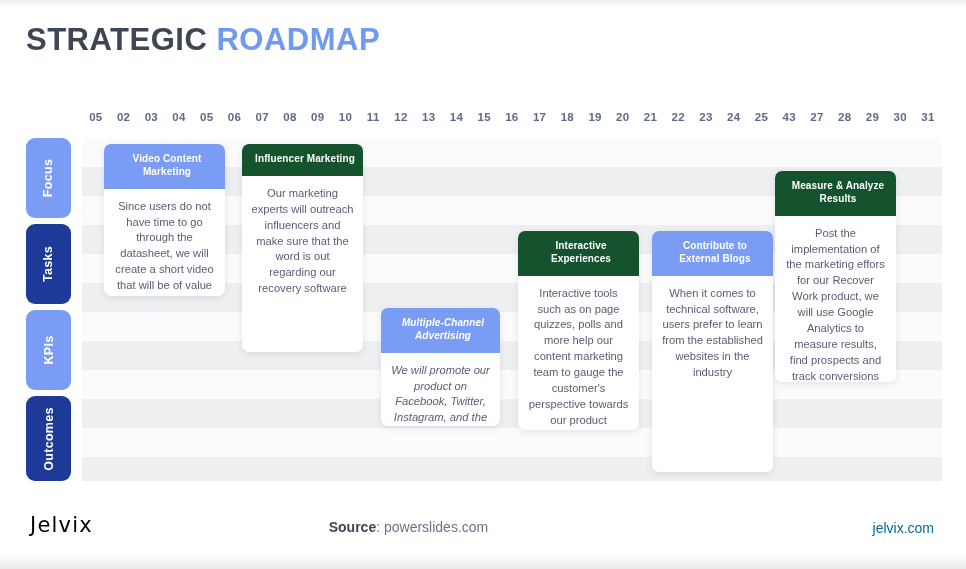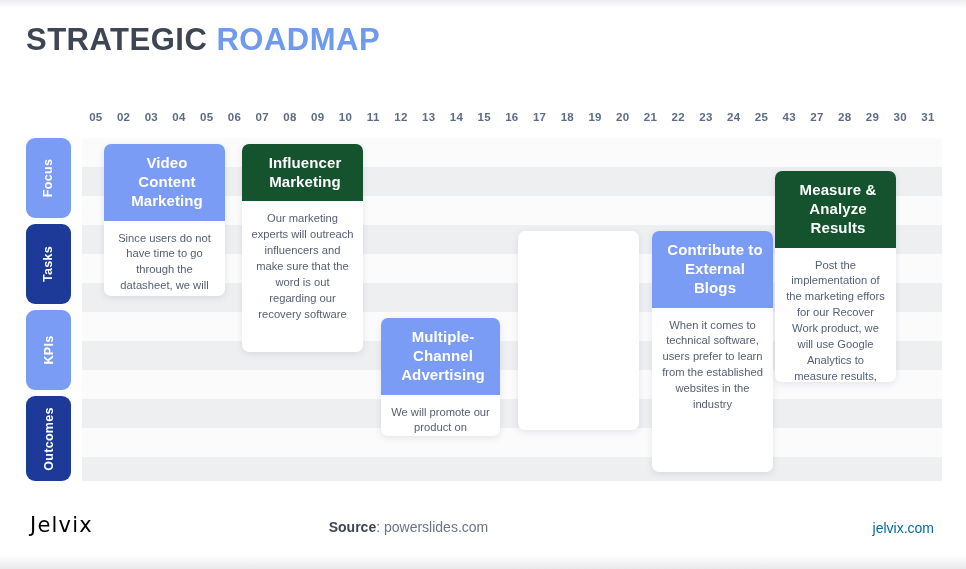--- a/index.html
+++ b/index.html
@@ -86,21 +86,21 @@
     background: #ffffff;
     border-radius: 7px;
     box-shadow: 0 2px 7px rgba(40,50,80,0.11);
     overflow: hidden;
     display: flex; flex-direction: column;
   }
   .card-head {
     padding: 9px 7px 10px 12px;
     text-align: center;
     color: #ffffff;
-    font-size: 15px;
+    font-size: 10px;
     font-weight: bold;
     line-height: 1.28;
     letter-spacing: 0.1px;
   }
   .card-head.light { background: #7b9cf5; }
   .card-head.dark  { background: #14532d; }
   .card-body {
     padding: 10px 9px 12px 9px;
     text-align: center;
     color: #555f73;
@@ -199,25 +199,27 @@
 
   <div id="cards">
       <div class="card" style="left: 104px; top: 144px; width: 121px; height: 152px;">
         <div class="card-head light">Video Content Marketing</div>
         <div class="card-body">Since users do not have time to go through the datasheet, we will create a short video that will be of value to them</div>
       </div>
       <div class="card" style="left: 242px; top: 144px; width: 121px; height: 208px;">
         <div class="card-head dark">Influencer Marketing</div>
         <div class="card-body">Our marketing experts will outreach influencers and make sure that the word is out regarding our recovery software</div>
       </div>
-      <div class="card" style="left: 381px; top: 318px; width: 119px; height: 118px;">
+      <div class="card" style="left: 381px; top: 308px; width: 119px; height: 118px; font-style: italic;">
         <div class="card-head light">Multiple-Channel Advertising</div>
         <div class="card-body">We will promote our product on Facebook, Twitter, Instagram, and the figure out which channel will help us gain traction</div>
       </div>
       <div class="card" style="left: 518px; top: 231px; width: 121px; height: 199px;">
+        <div class="card-head dark">Interactive Experiences</div>
+        <div class="card-body">Interactive tools such as on page quizzes, polls and more help our content marketing team to gauge the customer's perspective towards our product</div>
       </div>
       <div class="card" style="left: 652px; top: 231px; width: 121px; height: 241px;">
         <div class="card-head light">Contribute to External Blogs</div>
         <div class="card-body">When it comes to technical software, users prefer to learn from the established websites in the industry</div>
       </div>
       <div class="card" style="left: 775px; top: 171px; width: 121px; height: 211px;">
         <div class="card-head dark">Measure &amp; Analyze Results</div>
         <div class="card-body">Post the implementation of the marketing effors for our Recover Work product, we will use Google Analytics to measure results, find prospects and track conversions</div>
       </div>
     </div>

